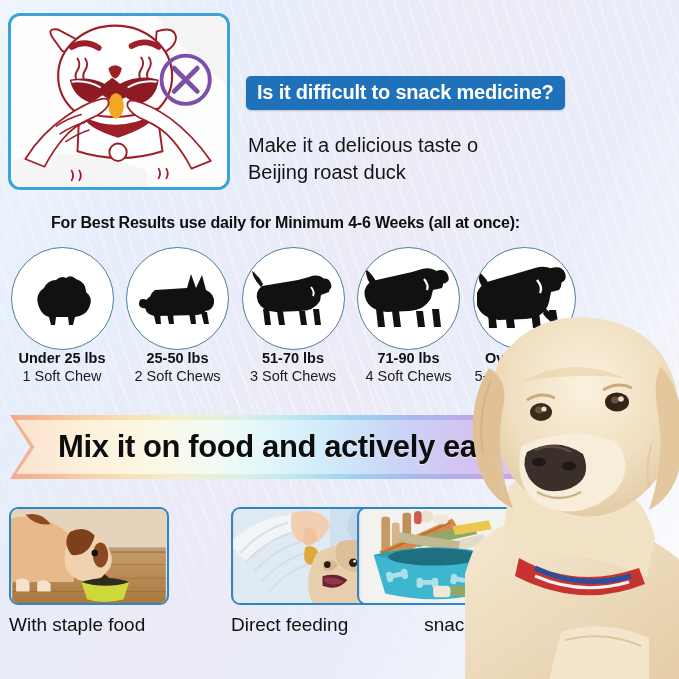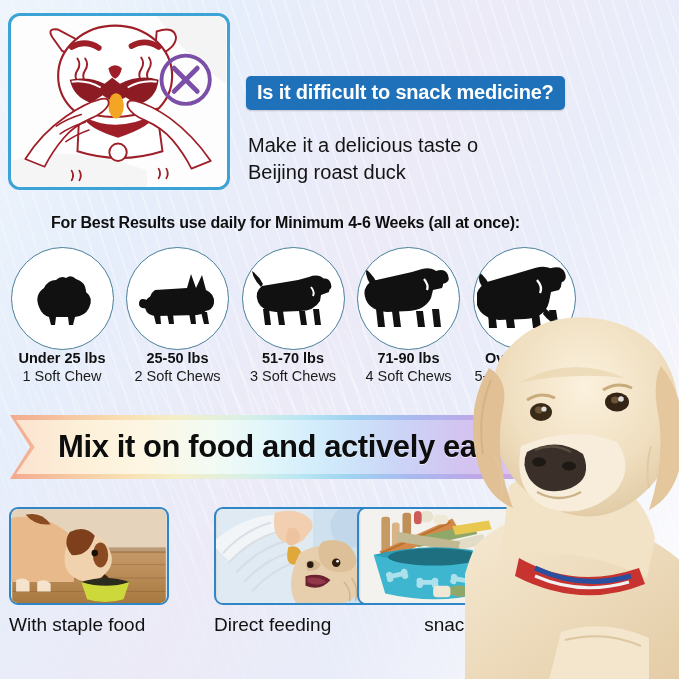--- a/index.html
+++ b/index.html
@@ -322,21 +322,21 @@
           <path d="M72 76 q26 -6 50 0 l-6 18 q-20 6 -38 0Z" fill="#cdd93a"></path>
           <path d="M72 76 q26 -8 50 0 q-24 8 -50 0Z" fill="#2b2b1e"></path>
 
           <path d="M4 74 q8 -4 14 2 l0 10 h-14Z" fill="#f5e3cd"></path>
           <path d="M26 76 q8 -4 14 2 l0 8 h-14Z" fill="#f5e3cd"></path>
         </svg>
       </div>
       <div class="photo-cap">With staple food</div>
     </div>
 
-    <div class="photo-cell" style="left:165px;padding-left:40px;">
+    <div class="photo-cell" style="left:182px;padding-left:40px;">
       <div class="photo-frame">
         <svg viewBox="0 0 160 98" xmlns="http://www.w3.org/2000/svg">
           <rect width="160" height="98" fill="#dfeaf2"></rect>
           <rect x="100" width="60" height="98" fill="#cfe0ee"></rect>
           <circle cx="140" cy="18" r="22" fill="#bcd4e8" opacity=".7"></circle>
 
           <path d="M-6 36 q30 -28 66 -30 l10 16 q-34 6 -56 34 Z" fill="#f2f5f8"></path>
           <g stroke="#d7dde4" stroke-width="2.2" fill="none" opacity=".9">
             <path d="M6 46 q22 -24 50 -32"></path>
               <path d="M12 56 q22 -24 50 -32"></path>

